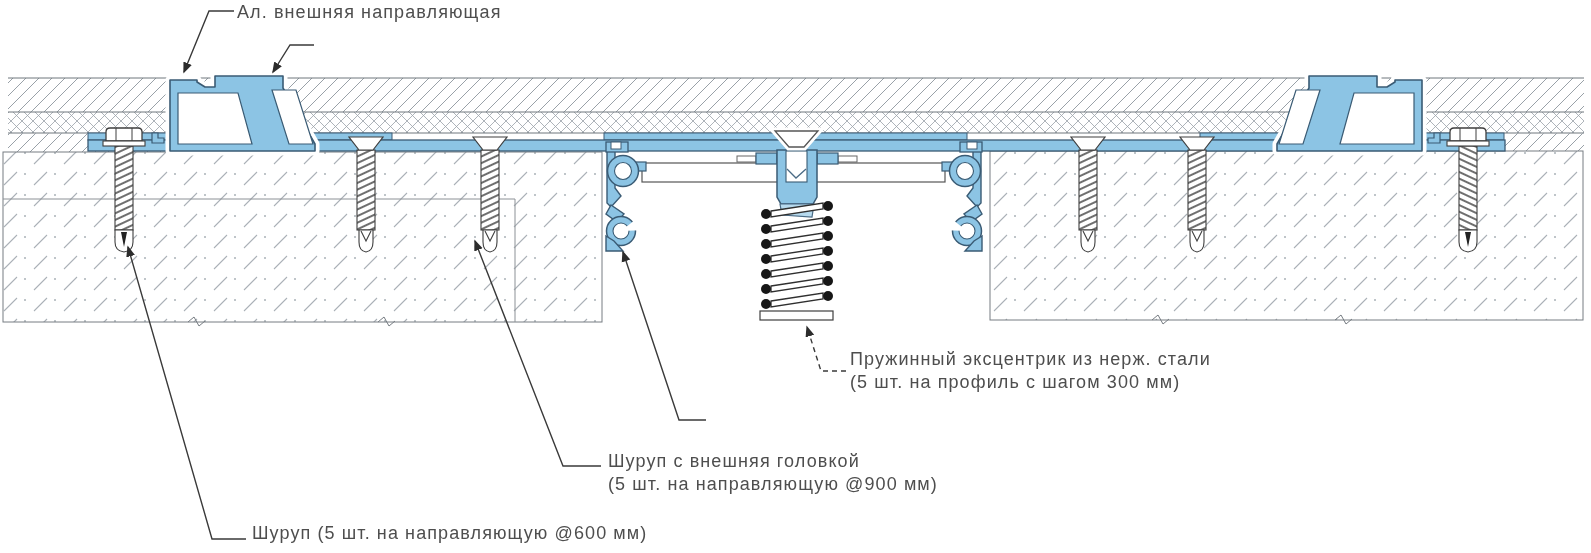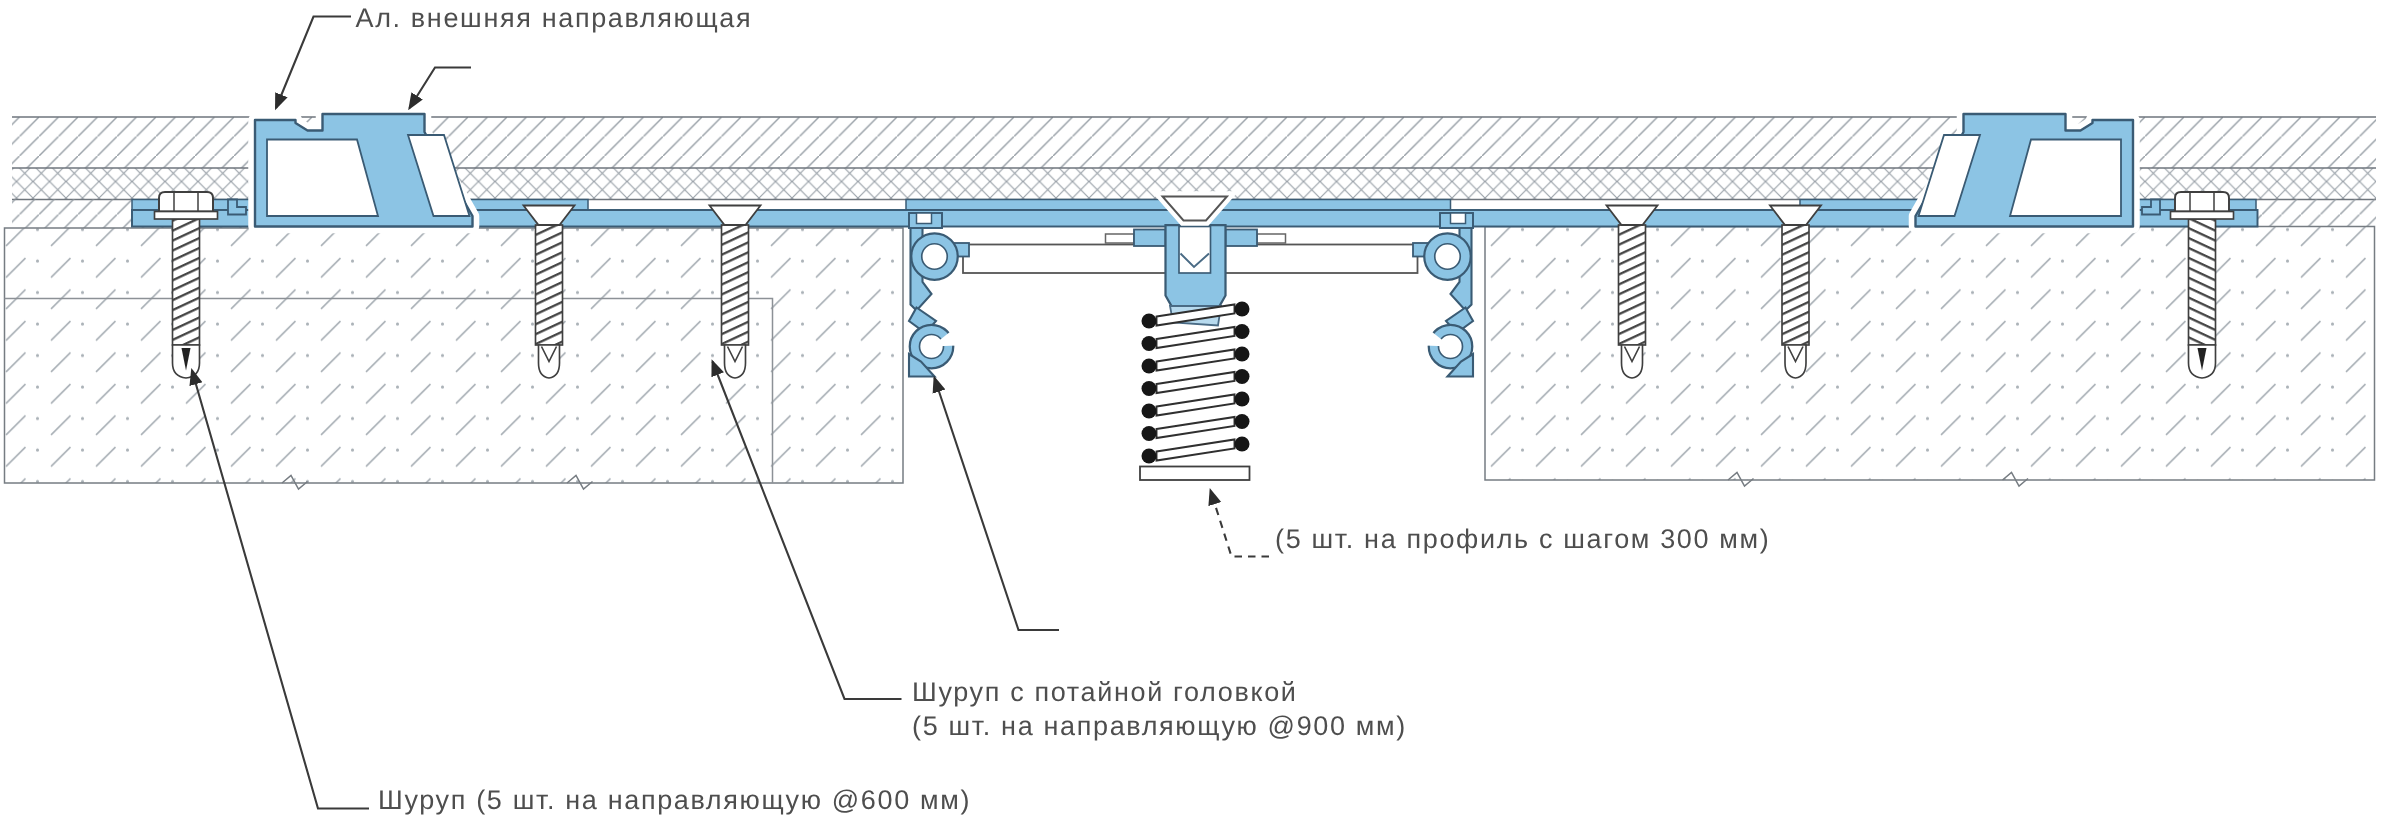--- a/index.html
+++ b/index.html
@@ -179,24 +179,25 @@
     <polyline points="706,420 679,420 623,252" marker-end="url(#ah)"></polyline>
     <polyline points="601,466 563,466 475,241" marker-end="url(#ah)"></polyline>
     <polyline points="246,539 212,539 128,247" marker-end="url(#ah)"></polyline>
   </g>
 </svg>
 
 <div class="callout" style="left:237px;top:1px">Ал. внешняя направляющая</div>
 
 
 <div class="callout" style="left:850px;top:348px">
+  <div>Пружинный эксцентрик из нерж. стали</div>
   <div>(5 шт. на профиль с шагом 300 мм)</div>
 </div>
 
 
 <div class="callout" style="left:608px;top:450px">
-  <div>Шуруп с потайной головкой</div>
+  <div>Шуруп с внешняя головкой</div>
   <div>(5 шт. на направляющую @900 мм)</div>
 </div>
 
 <div class="callout" style="left:252px;top:522px">Шуруп (5 шт. на направляющую @600 мм)</div>
 
 </div>
 
 </body></html>

